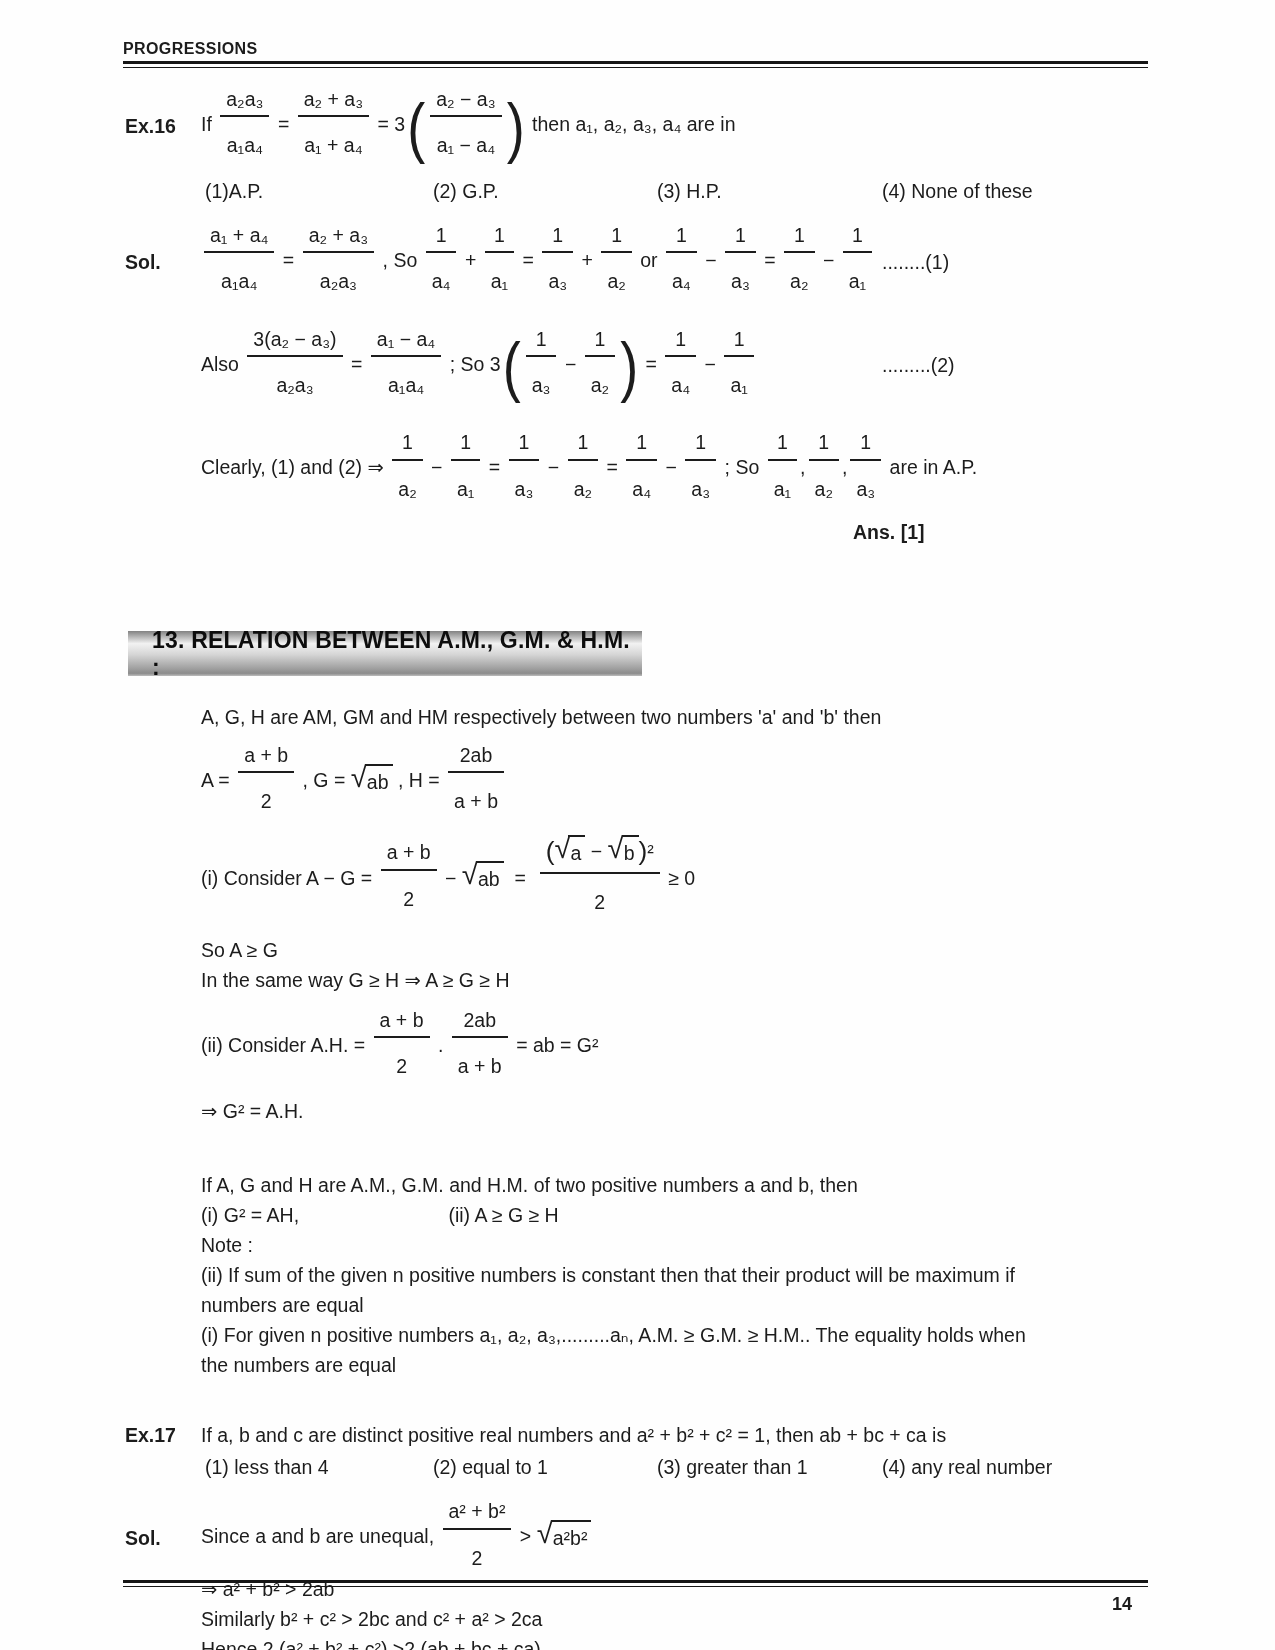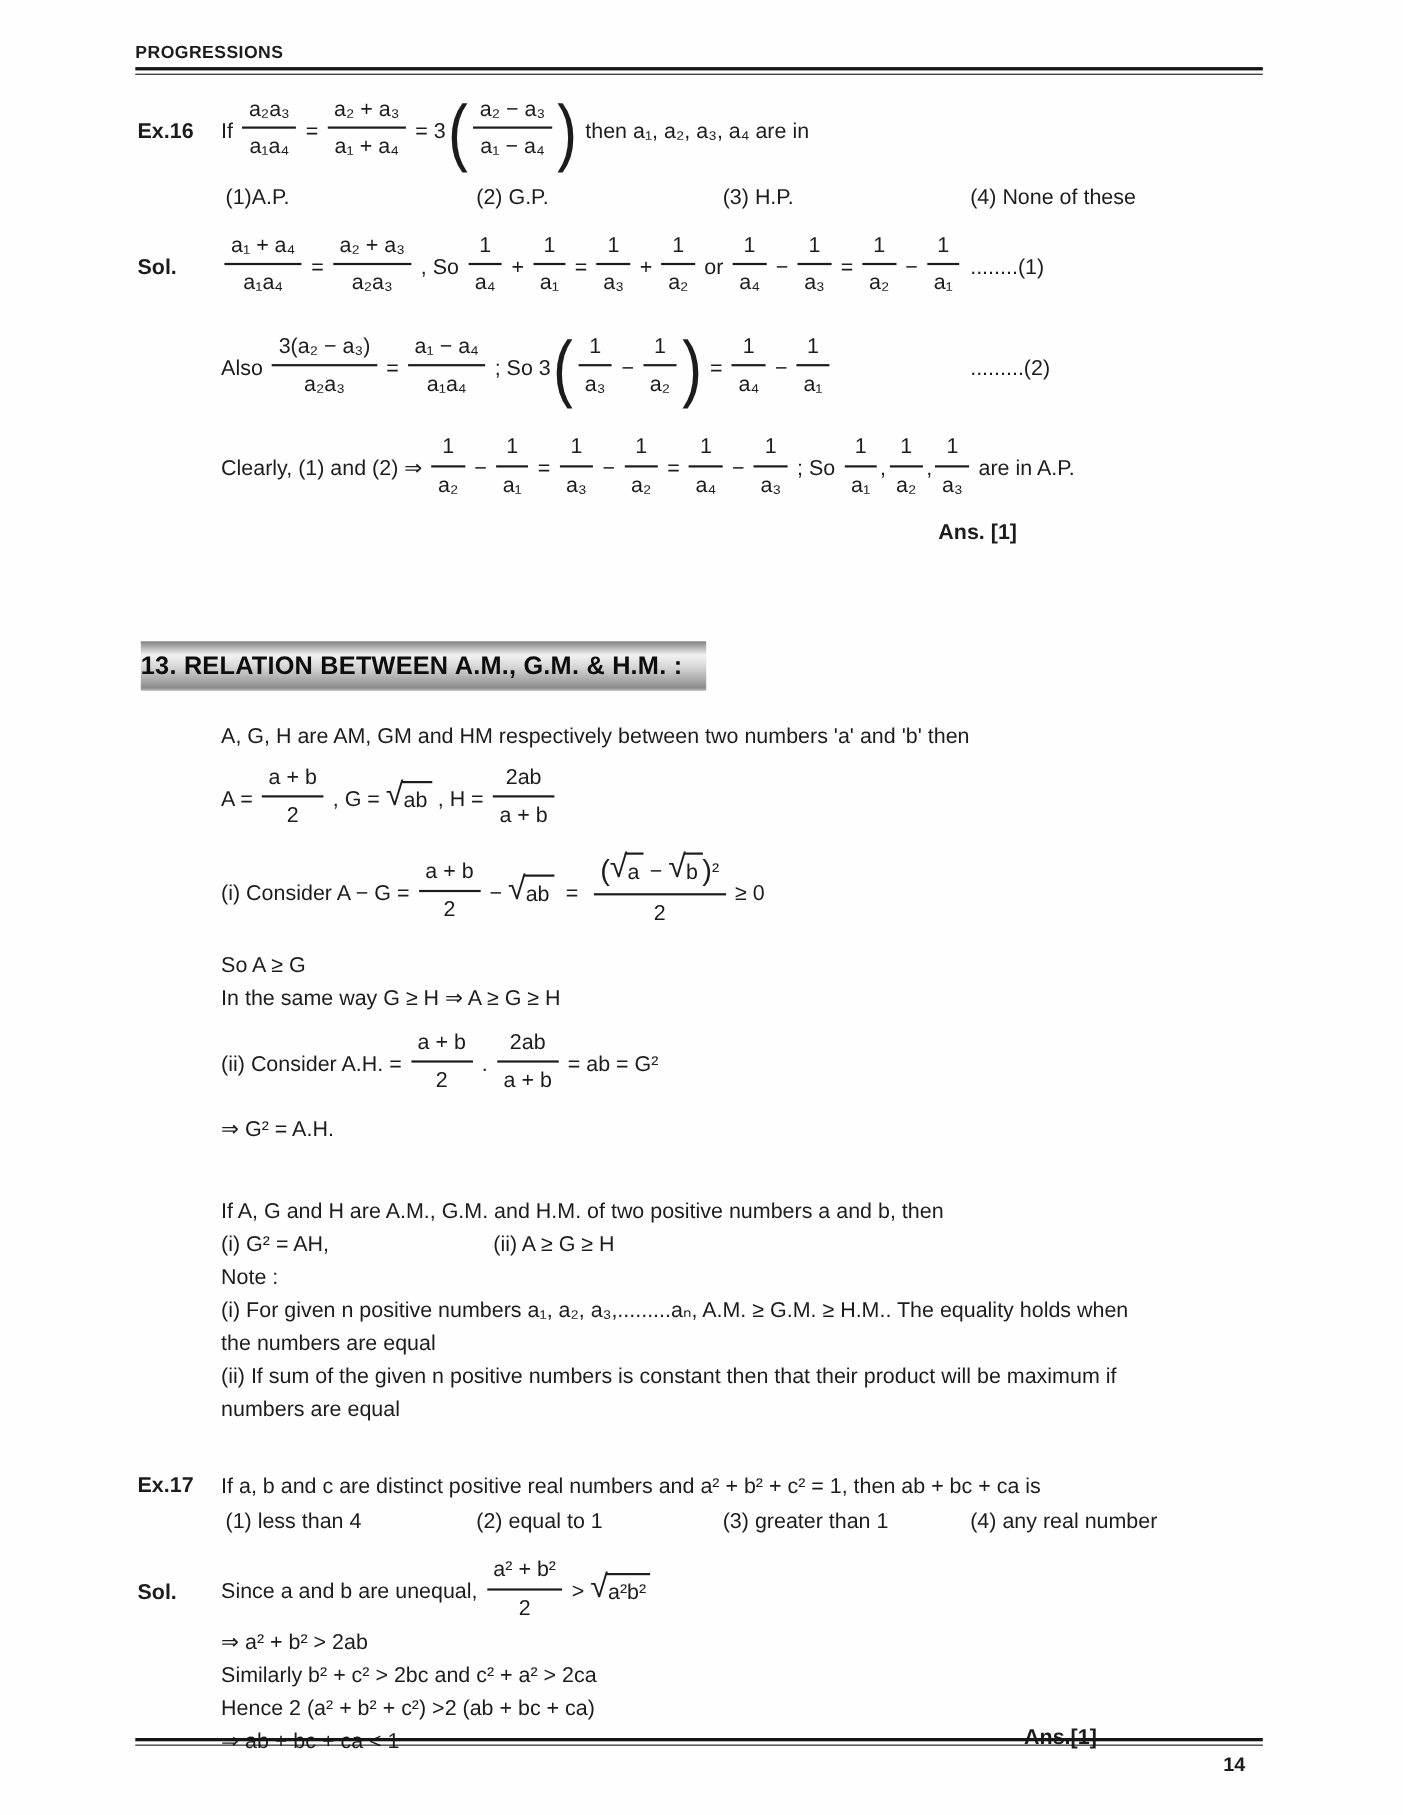--- a/index.html
+++ b/index.html
@@ -16,34 +16,34 @@
   .block { position:relative; padding-left:78px; }
   .lbl   { position:absolute; left:2px; top:50%; transform:translateY(-50%); font-weight:bold; white-space:nowrap; }
   
   .eqrow { line-height:1.25; }
   .eqnum { position:absolute; left:759px; top:50%; transform:translateY(-50%); }
   .ansline { position:relative; height:32px; margin-top:16px; }
   .ans { position:absolute; left:730px; font-weight:bold; }
   
   .frac { display:inline-flex; flex-direction:column; vertical-align:middle; text-align:center; margin:0 3px; transform:translateY(-4px); }
   .frac .num { border-bottom:2px solid #1c1c1c; padding:1px 6px 4px; white-space:nowrap; }
-  .frac .den { padding:4px 6px 0; white-space:nowrap; }
+  .frac .den { padding:16px 6px 0; white-space:nowrap; }
   .sqrt { display:inline-flex; align-items:flex-start; vertical-align:middle; transform:translateY(-3px); white-space:nowrap; }
   .rsign { font-size:1.5em; line-height:1; margin-right:-2px; }
   .rad  { border-top:2px solid #1c1c1c; padding:4px 4px 0 2px; margin-top:1px; }
   .bigp { display:inline-block; font-size:54px; line-height:0; vertical-align:middle; transform:scaleY(1.25); padding:0 2px; }
   .mp   { display:inline-block; font-size:1.35em; line-height:0; vertical-align:-0.1em; }
   .t { white-space:pre-wrap; }
   
   .opts { display:grid; grid-template-columns:228px 224px 225px auto; padding-left:82px; margin-top:14px; line-height:30px; }
   
   .sechead {
     margin:78px 0 0 5px; width:514px; height:45px; box-sizing:border-box;
     background:linear-gradient(180deg,#828282 0%,#f2f2f2 28%,#d6d6d6 52%,#a2a2a2 82%,#8c8c8c 94%,#bdbdbd 100%);
-    display:flex; align-items:center; padding-left:0;
+    display:flex; align-items:center; padding-left:24px;
     font-weight:bold; font-size:23px; letter-spacing:0.2px; color:#0d0d0d;
   }
   .body-ind { padding-left:78px; }
   .p  { margin:0; line-height:30px; }
   .pb { font-weight:normal; }
   .pair-i { display:inline-block; width:242px; } .mt14 { margin-top:14px; }
   .mt16 { margin-top:16px; } .mt20 { margin-top:20px; } .mt22 { margin-top:22px; }
   .mt26 { margin-top:26px; } .mt32 { margin-top:32px; }
   .mt40 { margin-top:40px; } .mt44 { margin-top:44px; }
   
@@ -214,26 +214,26 @@
           <span class="den">a + b</span>
         </span><span class="t"> = ab = G²</span></div>
     <p class="p mt14">⇒ G² = A.H.</p>
     <p class="p mt44">If A, G and H are A.M., G.M. and H.M. of two positive numbers a and b,  then</p>
     <p class="p">
       <span class="pair-i">(i) G² = AH,</span>
       <span>(ii) A ≥ G ≥ H</span>
     </p>
     <p class="p pb">Note :</p>
     <p class="p">
+      <span>(ii) If sum of the given n positive numbers is constant then that their product will be maximum if</span><br>
+      <span>numbers are equal</span>
+    </p>
+    <p class="p">
       <span>(i) For given n positive numbers a₁, a₂, a₃,.........aₙ, A.M. ≥ G.M. ≥ H.M.. The equality holds when</span><br>
       <span>the numbers are equal</span>
-    </p>
-    <p class="p">
-      <span>(ii) If sum of the given n positive numbers is constant then that their product will be maximum if</span><br>
-      <span>numbers are equal</span>
     </p>
   </div>
 
   <div class="block mt40">
     <span class="lbl">Ex.17</span>
     <p class="p">If  a, b and c are distinct positive real numbers and a² + b² + c² = 1, then ab + bc + ca is</p>
   </div>
   <div class="opts" style="margin-top:2px">
     <span>(1) less than 4</span>
     <span>(2) equal to 1</span>

